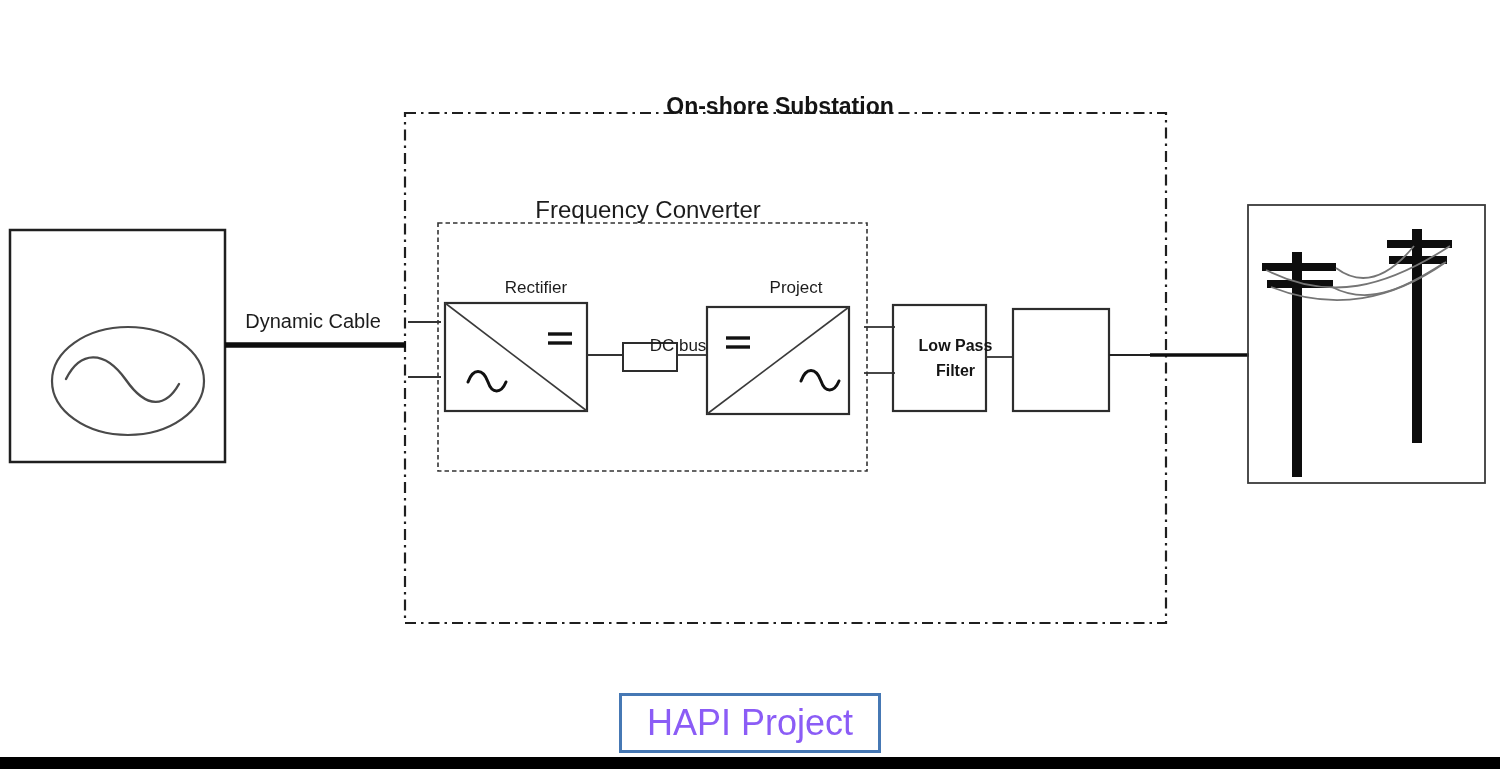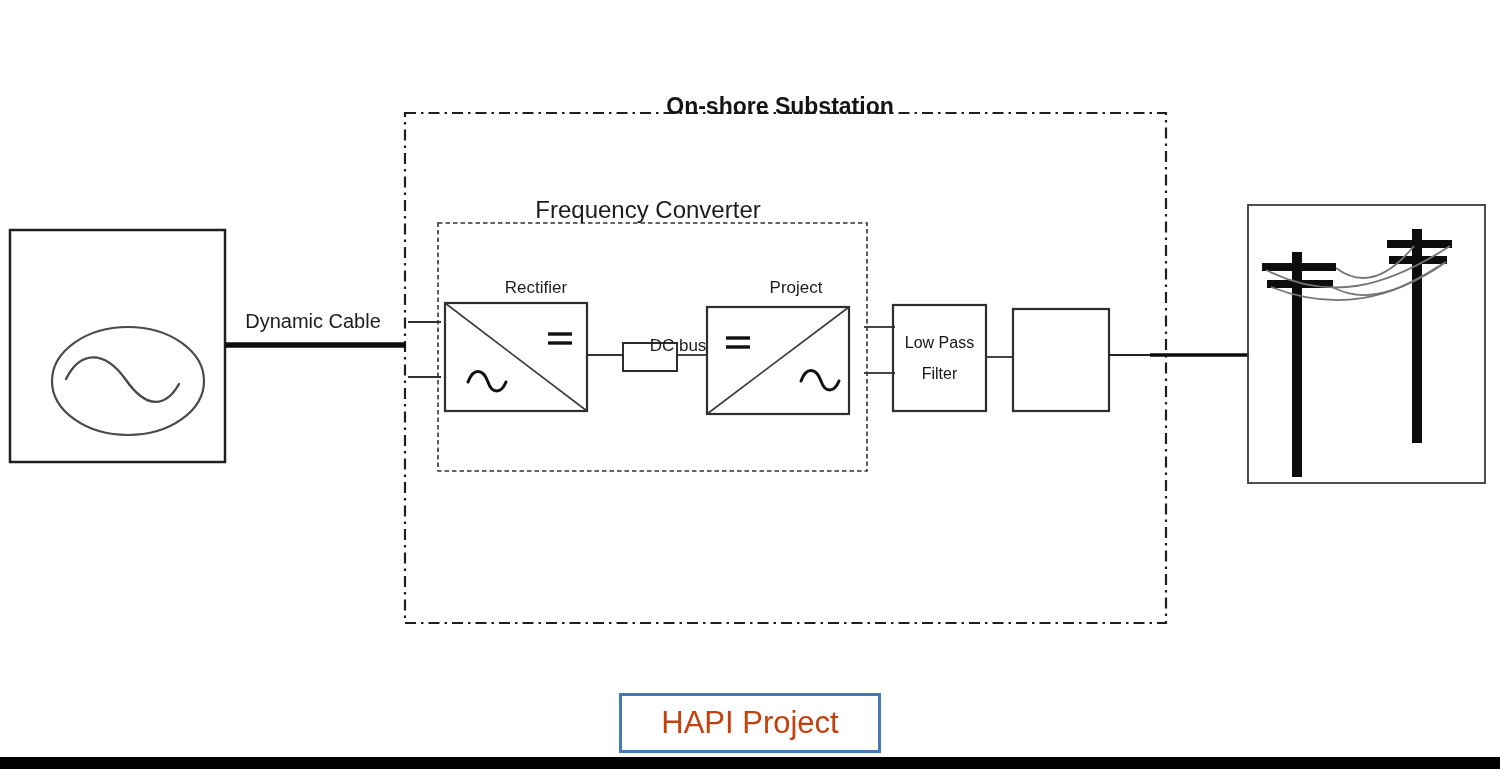--- a/index.html
+++ b/index.html
@@ -34,39 +34,40 @@
   .lbl-freq       { font-size: 24px; }
   .lbl-sub        { font-size: 17px; margin-left: 28px; }
   .lbl-network    { font-size: 18px; }
   .boxtext {
     position: absolute;
     display: flex;
     align-items: center;
     justify-content: center;
     text-align: center;
     white-space: pre-line;
-    font-weight: 400;
+    font-weight: 700;
     font-size: 16px;
-    line-height: 31px;
+    line-height: 25px;
     color: #141414;
+    padding-left: 16px;
   }
   .hapi-frame {
     position: absolute;
     left: 619px;
     top: 693px;
     width: 256px;
     height: 54px;
     border: 3px solid #4678b4;   
     display: flex;
     align-items: center;
     justify-content: center;
   }
   .hapi-text {
-    font-size: 31px;
-    color: #c2410c;
+    font-size: 36px;
+    color: #8b5cf6;
   }
   .bottom-bar {
     position: absolute;
     left: 0;
     top: 757px;
     width: 1500px;
     height: 12px;
     background: #000000;
   }
 </style>

